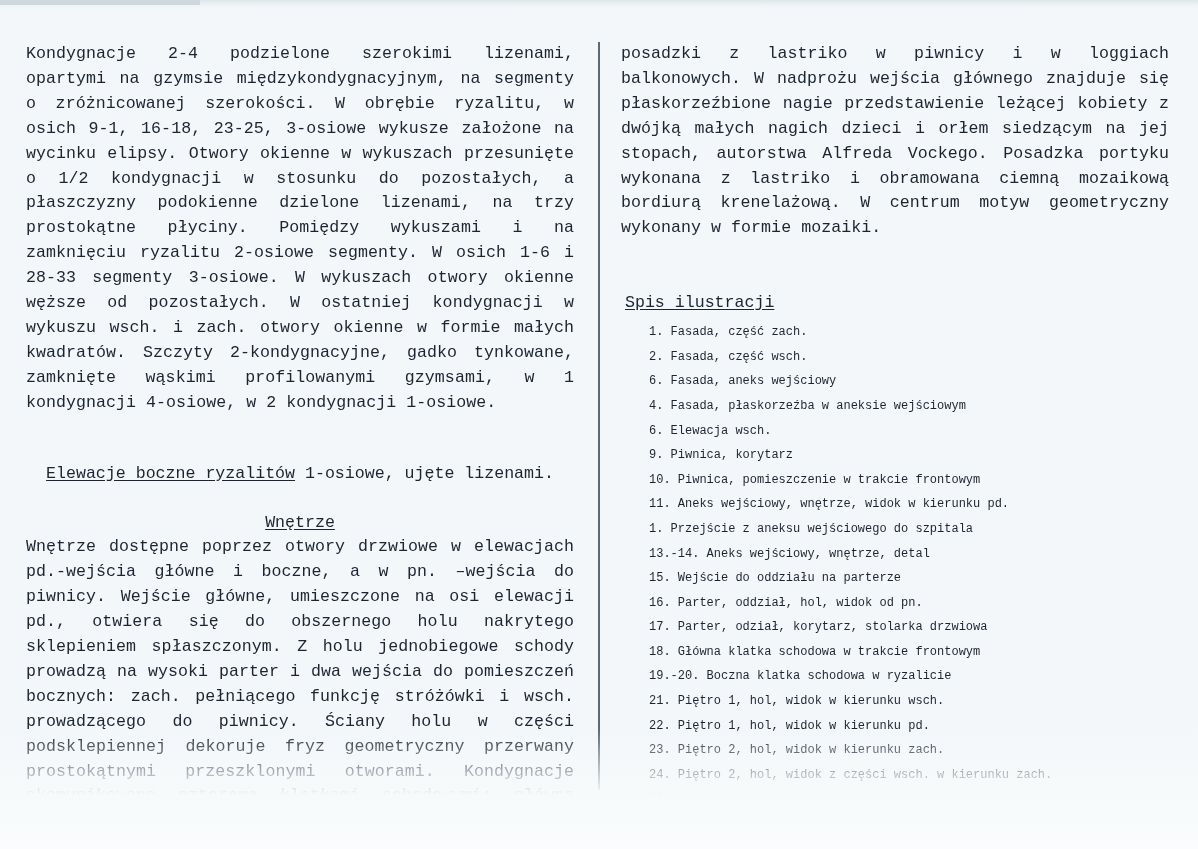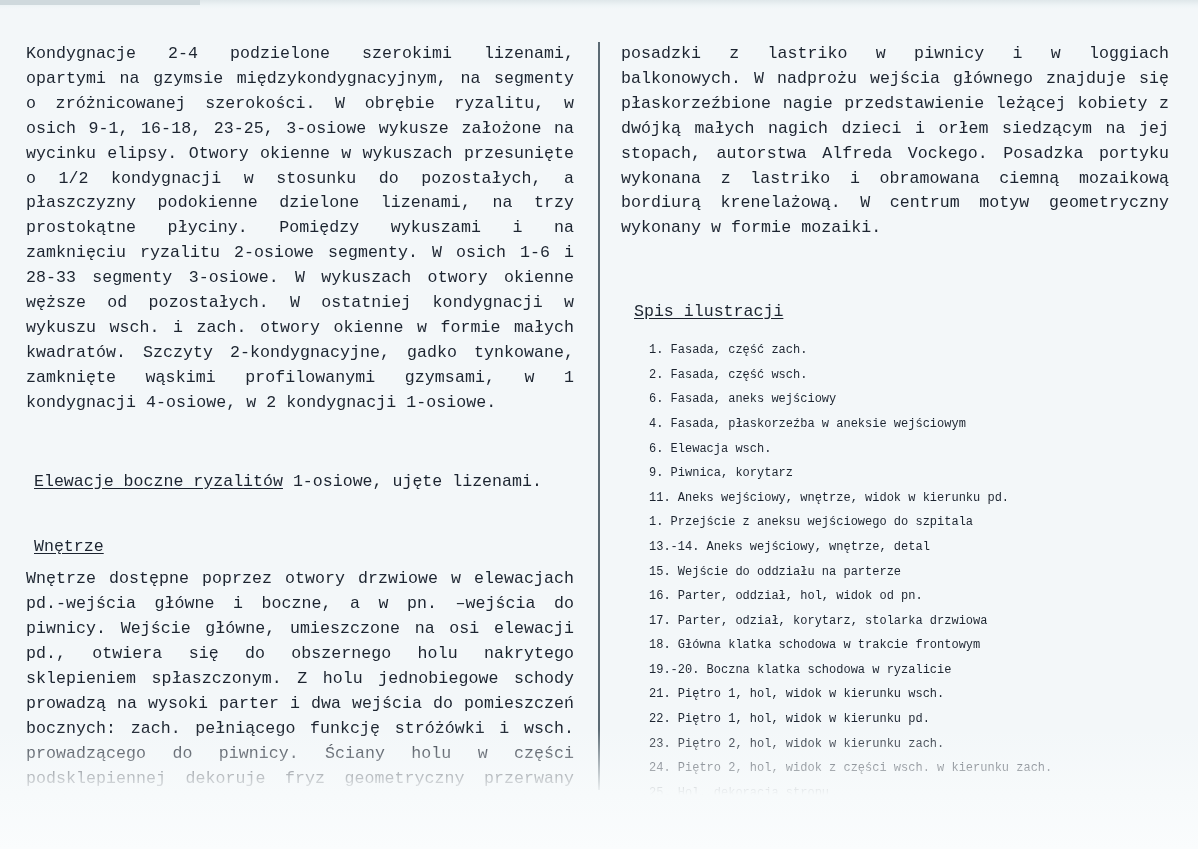--- a/index.html
+++ b/index.html
@@ -77,28 +77,28 @@
 
   .spacer-sm { height: 24px; }
   .spacer-md { height: 46px; }
 
   .u-head {
     text-decoration: underline;
     text-underline-offset: 2px;
   }
 
   .heading-line {
-    margin: 8px;
+    margin: 0;
     font-size: 16.6px;
     line-height: 24.9px;
-    text-align: left;
+    text-align: center;
   }
 
   .illu-title {
-    margin: 13px;
+    margin: 4px;
     font-size: 16.6px;
     line-height: 24.9px;
     text-decoration: underline;
     text-underline-offset: 2px;
   }
 
   ul.illu-list {
     list-style: none;
     margin: 0;
     padding: 0;
@@ -142,20 +142,21 @@
 
     <p class="illu-title">Spis ilustracji</p>
 
     <ul class="illu-list">
       <li>1. Fasada, część zach.</li>
       <li>2. Fasada, część wsch.</li>
       <li>6. Fasada, aneks wejściowy</li>
       <li>4. Fasada, płaskorzeźba w aneksie wejściowym</li>
       <li>6. Elewacja wsch.</li>
       <li>9. Piwnica, korytarz</li>
+      <li>10. Piwnica, pomieszczenie w trakcie frontowym</li>
       <li>11. Aneks wejściowy, wnętrze, widok w kierunku pd.</li>
       <li>1. Przejście z aneksu wejściowego do szpitala</li>
       <li>13.-14. Aneks wejściowy, wnętrze, detal</li>
       <li>15. Wejście do oddziału na parterze</li>
       <li>16. Parter, oddział, hol, widok od pn.</li>
       <li>17. Parter, odział, korytarz, stolarka drzwiowa</li>
       <li>18. Główna klatka schodowa w trakcie frontowym</li>
       <li>19.-20. Boczna klatka schodowa w ryzalicie</li>
       <li>21. Piętro 1, hol, widok w kierunku wsch.</li>
       <li>22. Piętro 1, hol, widok w kierunku pd.</li>

